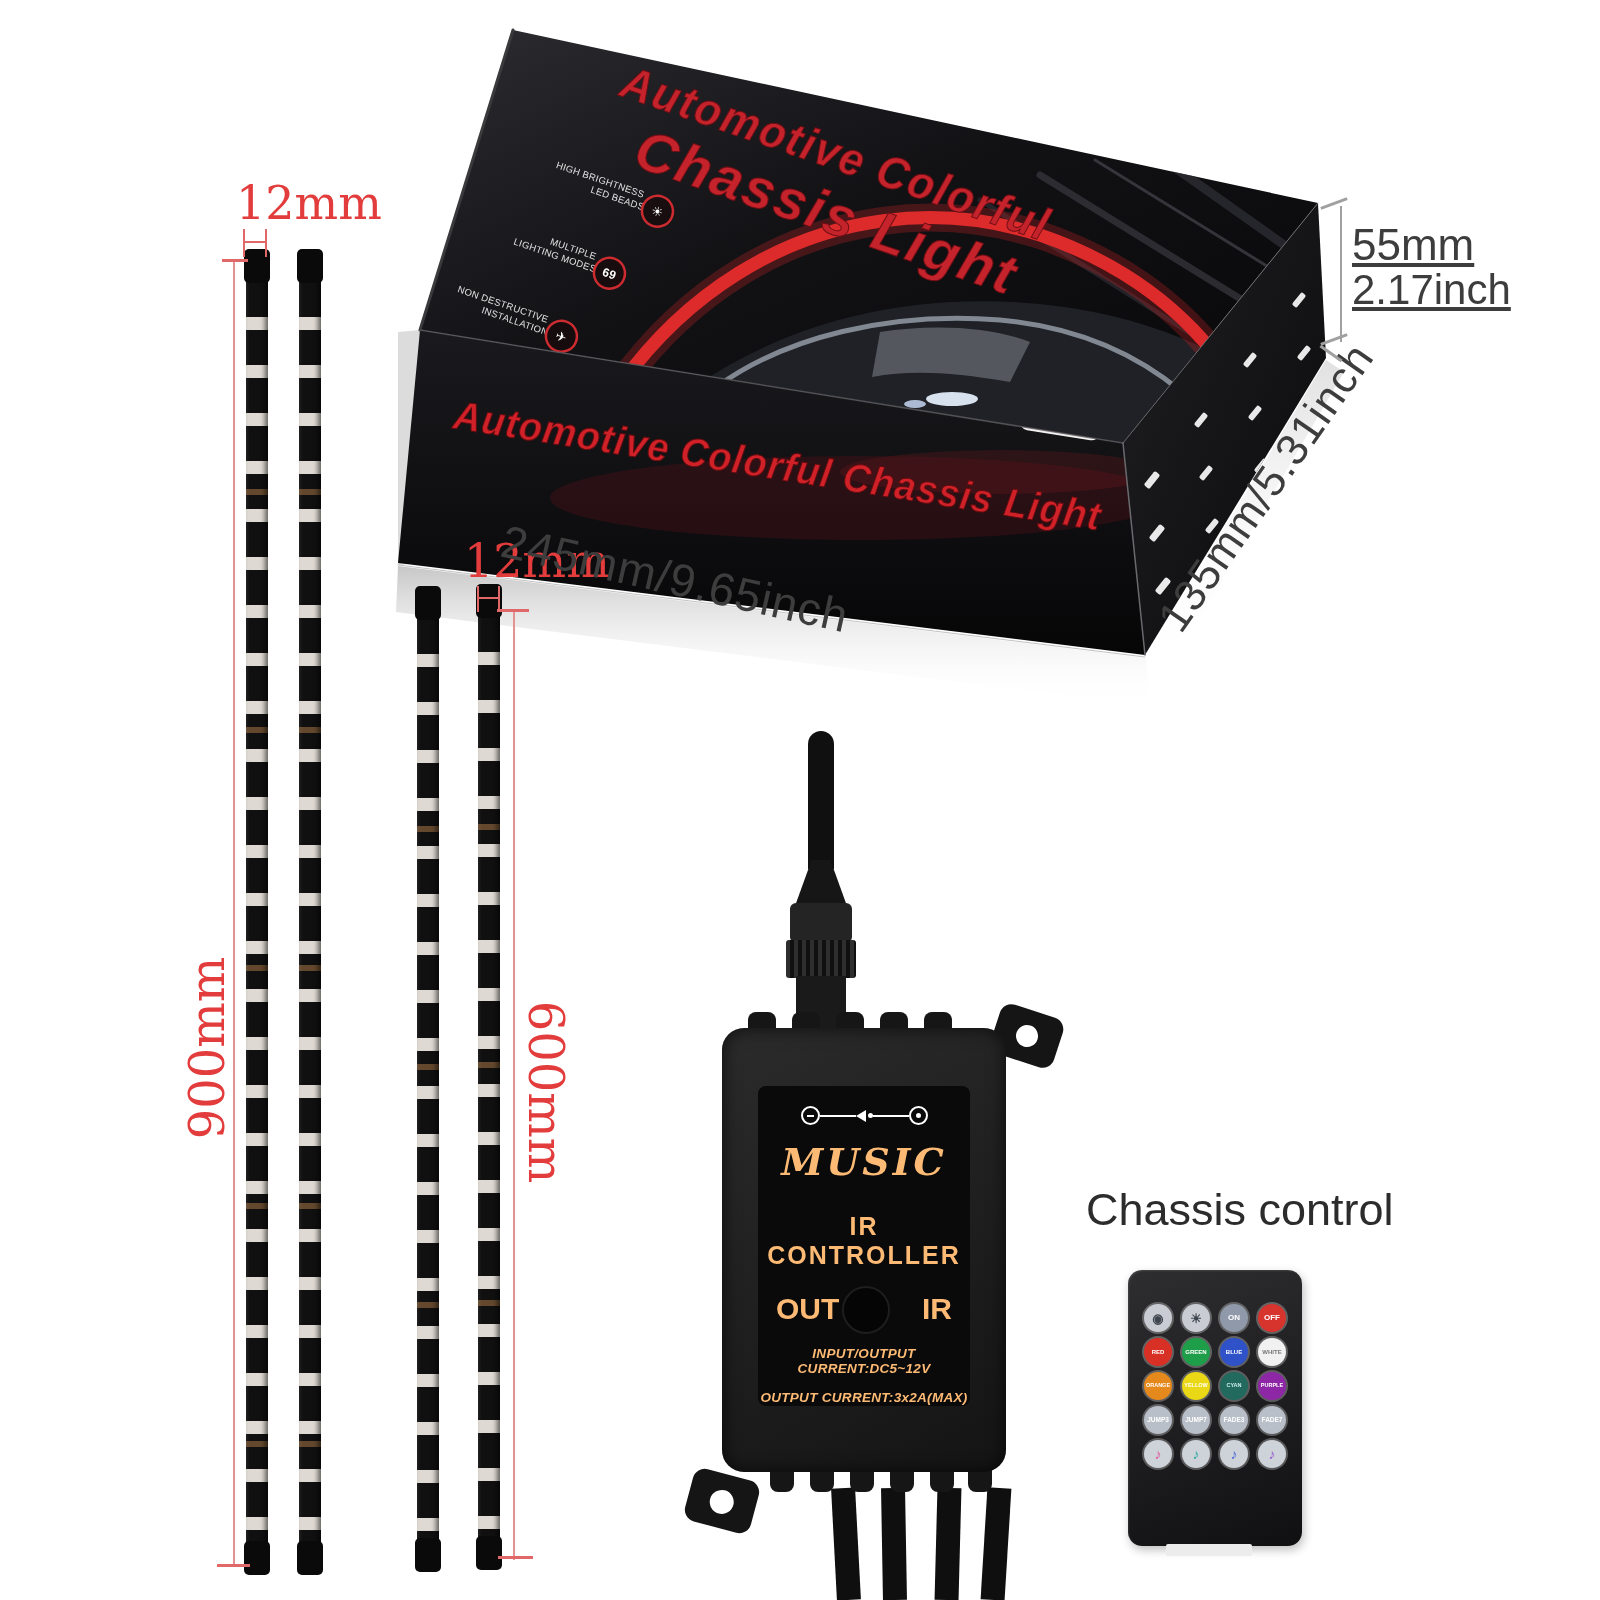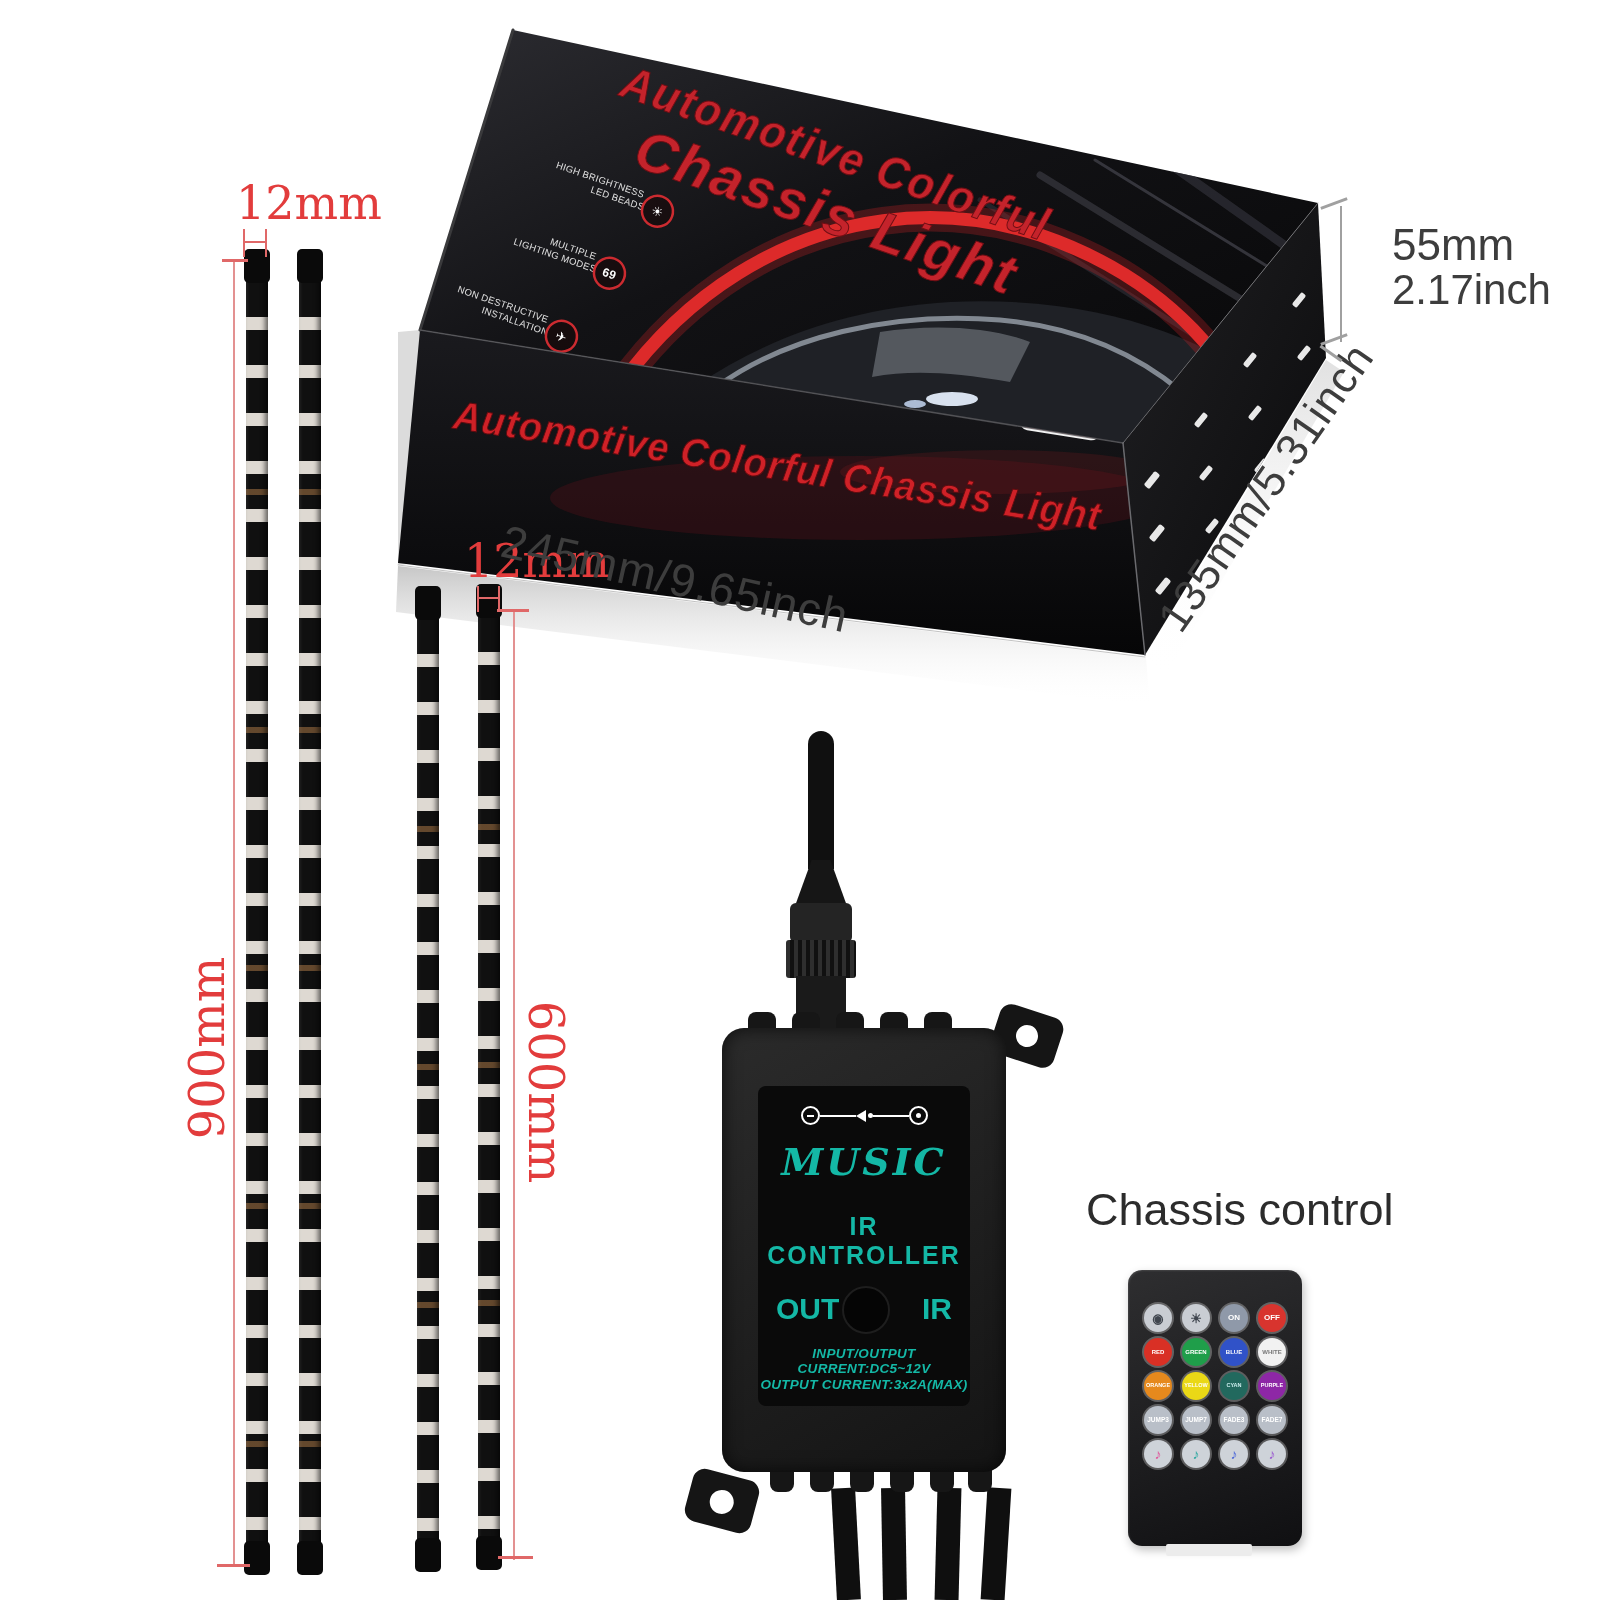--- a/index.html
+++ b/index.html
@@ -16,21 +16,21 @@
   .strip{position:absolute;width:22px;border-radius:3px;background-color:#101010;
     background-image:
       repeating-linear-gradient(180deg, rgba(201,140,80,.45) 0 6px, rgba(0,0,0,0) 6px 238px),
       repeating-linear-gradient(180deg, #101010 0 18px, #ded9d2 18px 31px, #101010 31px 48px);
     box-shadow: inset 2px 0 3px rgba(255,255,255,.08), inset -3px 0 5px rgba(0,0,0,.55);}
   .strip::before,.strip::after{content:"";position:absolute;left:-2px;width:26px;height:34px;
     background:#0a0a0a;border-radius:5px;}
   .strip::before{top:-2px;} .strip::after{bottom:-2px;}
   
   .ctl-dark{background:#161616;}
-  .plate{position:absolute;background:#0a0a0a;border-radius:8px;color:#14b8a6;text-align:center;}
+  .plate{position:absolute;background:#0a0a0a;border-radius:8px;color:#fdba74;text-align:center;}
   .music{font-family:"DejaVu Serif",serif;font-style:italic;font-weight:bold;
          font-size:38px;letter-spacing:3px;}
   .irctl{font-weight:bold;font-size:25px;letter-spacing:2px;}
   .specline{font-size:13.5px;font-weight:bold;font-style:italic;letter-spacing:.3px;}
   .polar-circ{width:15px;height:15px;border:2px solid #fff;border-radius:50%;
               display:flex;align-items:center;justify-content:center;}
   .polar-line{width:36px;height:2px;background:#fff;}
   
   .rbtn{width:28px;height:28px;border-radius:50%;display:flex;align-items:center;
         justify-content:center;font-weight:bold;box-shadow:0 0 0 2px rgba(255,255,255,.28);
@@ -225,21 +225,21 @@
     <div class="dline" style="left:513px;top:612px;width:2px;height:948px;"></div>
     <div class="tick" style="left:498px;top:1556px;width:35px;height:3px;"></div>
   </div>
   <div class="abs dim-red" style="left:439px;top:1067px;width:220px;height:50px;font-size:48px;text-align:center;transform:rotate(90deg);">600mm</div>
 
   <div class="abs dim-gray" style="left:508px;top:514px;font-size:46px;letter-spacing:1px;transform:rotate(12.5deg);transform-origin:0 0;">245mm/9.65inch</div>
 
   <div class="abs dim-gray" style="left:1148px;top:612px;font-size:44px;letter-spacing:1px;transform:rotate(-55deg);transform-origin:0 0;">135mm/5.31inch</div>
   <div class="tick-gray" style="left:1318px;top:352px;width:26px;height:3px;transform:rotate(35deg);"></div>
 
-  <div class="abs dim-gray" style="left:1392px;top:222px;line-height:1.04;">
+  <div class="abs dim-gray" style="left:1352px;top:222px;line-height:1.04;text-decoration:underline;">
     <div style="font-size:44px;">55mm</div>
     <div style="font-size:42px;">2.17inch</div>
   </div>
   <div>
     <div class="tick-gray" style="left:1320px;top:202px;width:28px;height:3px;transform:rotate(-20deg);"></div>
     <div class="tick-gray" style="left:1340px;top:206px;width:2px;height:136px;"></div>
     <div class="tick-gray" style="left:1320px;top:338px;width:28px;height:3px;transform:rotate(-20deg);"></div>
   </div>
 
   <div>
@@ -291,21 +291,21 @@
           </span>
       </div>
       <div class="music" style="margin-top:14px;">MUSIC</div>
       <div class="irctl" style="margin-top:28px;">IR CONTROLLER</div>
       <div style="position:relative;display:flex;justify-content:space-between;padding:0 18px;margin-top:22px;font-size:30px;font-weight:bold;">
         <span>OUT</span>
         <span>IR</span>
         <span class="abs" style="left:84px;top:-6px;width:44px;height:44px;border-radius:50%;background:#050505;border:2px solid #1e1e1e;"></span>
       </div>
       <div class="specline" style="margin-top:20px;">INPUT/OUTPUT CURRENT:DC5~12V</div>
-      <div class="specline" style="margin-top:1px;">OUTPUT CURRENT:3x2A(MAX)</div>
+      <div class="specline" style="margin-top:14px;">OUTPUT CURRENT:3x2A(MAX)</div>
     </div>
   </div>
 
   <div class="abs dim-gray" style="left:1086px;top:1184px;font-size:45px;color:#2c2c2c;">Chassis control</div>
 
   <div class="abs" style="left:1128px;top:1270px;width:174px;height:276px;border-radius:14px;background:linear-gradient(160deg,#2e2e30,#101012);box-shadow:2px 4px 10px rgba(0,0,0,.25), inset 1px 1px 2px rgba(255,255,255,.12);">
     <div style="position:absolute;left:16px;top:34px;width:142px;display:grid;grid-template-columns:repeat(4,28px);gap:6px 10px;">
         <div class="rbtn" style="background: rgb(201, 205, 211); color: rgb(63, 69, 78); font-size: 13px;">◉</div>
         <div class="rbtn" style="background: rgb(201, 205, 211); color: rgb(63, 69, 78); font-size: 13px;">☀</div>
         <div class="rbtn" style="background: rgb(143, 153, 169); color: rgb(255, 255, 255); font-size: 8px;">ON</div>

